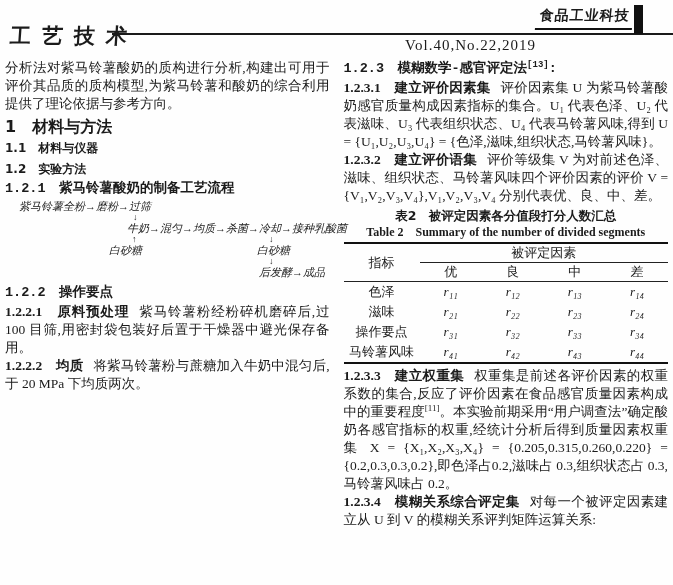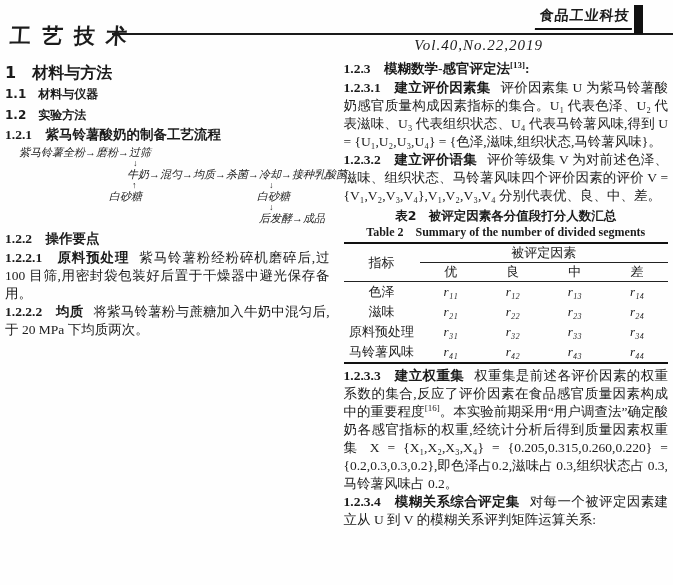--- a/index.html
+++ b/index.html
@@ -17,41 +17,41 @@
   }
   .rule-main { position:absolute; left:112px; right:0; top:33px; height:2px; background:#1a1a1a; }
   .brand-right {
     position:absolute; left:536px; top:7px; width:97px; text-align:center;
     font-family:"DejaVu Sans",sans-serif; font-weight:bold; font-size:14px;
     letter-spacing:1px; transform:skewX(-6deg);
     border-bottom:2px solid #111; padding-bottom:3px;
   }
   .brand-bar { position:absolute; left:634px; top:5px; width:9px; height:29px; background:#111; }
   .vol-line {
-    position:absolute; top:37px; left:16px; width:527px; text-align:right;
-    font-style:italic; font-size:15px; letter-spacing:1px;
+    position:absolute; top:37px; left:9px; width:527px; text-align:right;
+    font-size:15px; letter-spacing:1px;
   }
   
   .columns {
     position:absolute; top:59px; left:5px; right:5px; bottom:0;
     display:flex; gap:14px; overflow:hidden;
   }
   .col { width:325px; font-size:13.5px; line-height:18px; text-align:justify; }
   p { margin:0; }
   .indent { text-indent:2em; }
   .h-level1 {
     font-family:"DejaVu Sans",sans-serif; font-weight:bold;
     font-size:16px; line-height:21px; margin:3px 0 2px;
   }
   .h-level2 {
     font-family:"DejaVu Sans",sans-serif; font-weight:bold;
     font-size:12px; line-height:19px; margin:2px 0 1px;
   }
   .h-level3 {
-    font-family:Liberation Serif, serif; font-weight:bold;
+    font-family:Liberation Mono, monospace; font-weight:bold;
     font-size:13.5px; line-height:18px; margin:1px 0;
   }
   .inline-label { font-family:Liberation Serif, serif; font-weight:bold; margin-right:10px; }
   sup { font-size:9px; line-height:0; }
   
   .flow { position:relative; height:84px; font-size:11px; font-style:italic; line-height:11px; }
   .flow span { position:absolute; white-space:nowrap; }
   .f-line1 { left:14px;  top:2px; }
   .f-da1   { left:128px; top:13px; font-size:9px; }
   .f-line2 { left:122px; top:24px; }
@@ -82,20 +82,21 @@
 
   <div class="brand-left">工艺技术</div>
   <div class="rule-main"></div>
   <div class="brand-right">食品工业科技</div>
   <div class="brand-bar"></div>
   <div class="vol-line">Vol.40,No.22,2019</div>
 
   <div class="columns">
 
     <div class="col">
+      <p>分析法对紫马铃薯酸奶的质构进行分析,构建出可用于评价其品质的质构模型,为紫马铃薯和酸奶的综合利用提供了理论依据与参考方向。</p>
 
       <div class="h-level1">1　材料与方法</div>
       <div class="h-level2">1.1　材料与仪器</div>
 
 
       <div class="h-level2">1.2　实验方法</div>
       <div class="h-level3">1.2.1　紫马铃薯酸奶的制备工艺流程</div>
 
       <div class="flow">
         <span class="f-line1">紫马铃薯全粉→磨粉→过筛</span>
@@ -149,35 +150,35 @@
             <td class="rv">r₁₄</td>
           </tr>
           <tr>
             <td>滋味</td>
             <td class="rv">r₂₁</td>
             <td class="rv">r₂₂</td>
             <td class="rv">r₂₃</td>
             <td class="rv">r₂₄</td>
           </tr>
           <tr>
-            <td>原料预处理</td>
+            <td>操作要点</td>
             <td class="rv">r₃₁</td>
             <td class="rv">r₃₂</td>
             <td class="rv">r₃₃</td>
             <td class="rv">r₃₄</td>
           </tr>
           <tr>
             <td>马铃薯风味</td>
             <td class="rv">r₄₁</td>
             <td class="rv">r₄₂</td>
             <td class="rv">r₄₃</td>
             <td class="rv">r₄₄</td>
           </tr>
         </tbody>
       </table>
 
-      <p><span class="inline-label">1.2.3.3　建立权重集</span><span>权重集是前述各评价因素的权重系数的集合,反应了评价因素在食品感官质量因素构成中的重要程度</span><sup>[16]</sup><span>。本实验前期采用“用户调查法”确定酸奶各感官指标的权重,经统计分析后得到质量因素权重集 X = {X₁,X₂,X₃,X₄} = {0.205,0.315,0.260,0.220} = {0.2,0.3,0.3,0.2},即色泽占0.2,滋味占 0.3,组织状态占 0.3,马铃薯风味占 0.2。</span></p>
+      <p><span class="inline-label">1.2.3.3　建立权重集</span><span>权重集是前述各评价因素的权重系数的集合,反应了评价因素在食品感官质量因素构成中的重要程度</span><sup>[11]</sup><span>。本实验前期采用“用户调查法”确定酸奶各感官指标的权重,经统计分析后得到质量因素权重集 X = {X₁,X₂,X₃,X₄} = {0.205,0.315,0.260,0.220} = {0.2,0.3,0.3,0.2},即色泽占0.2,滋味占 0.3,组织状态占 0.3,马铃薯风味占 0.2。</span></p>
 
       <p><span class="inline-label">1.2.3.4　模糊关系综合评定集</span><span>对每一个被评定因素建立从 U 到 V 的模糊关系评判矩阵运算关系:</span></p>
     </div>
 
   </div>
 </div>
 
 </body></html>

